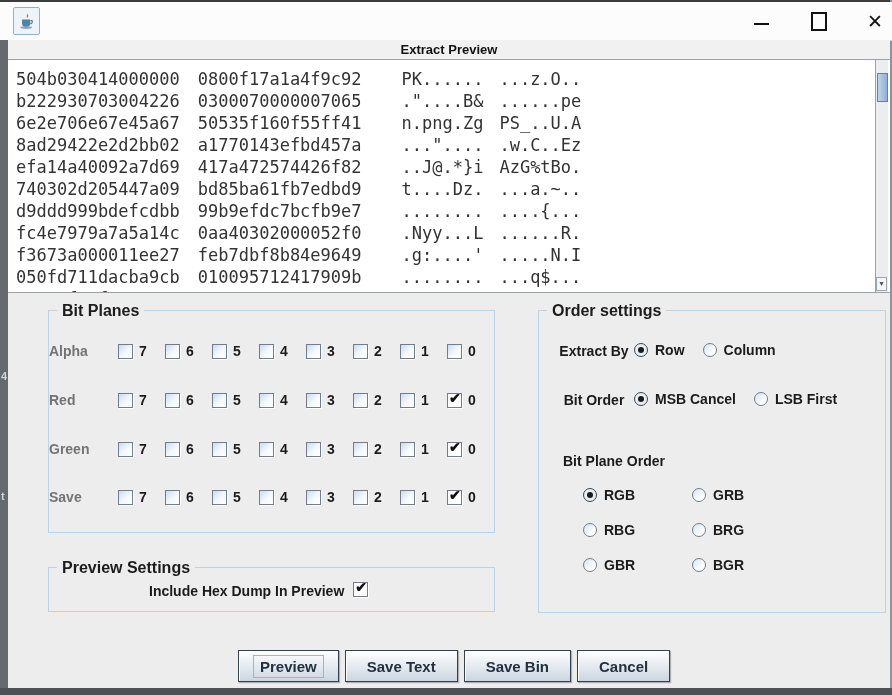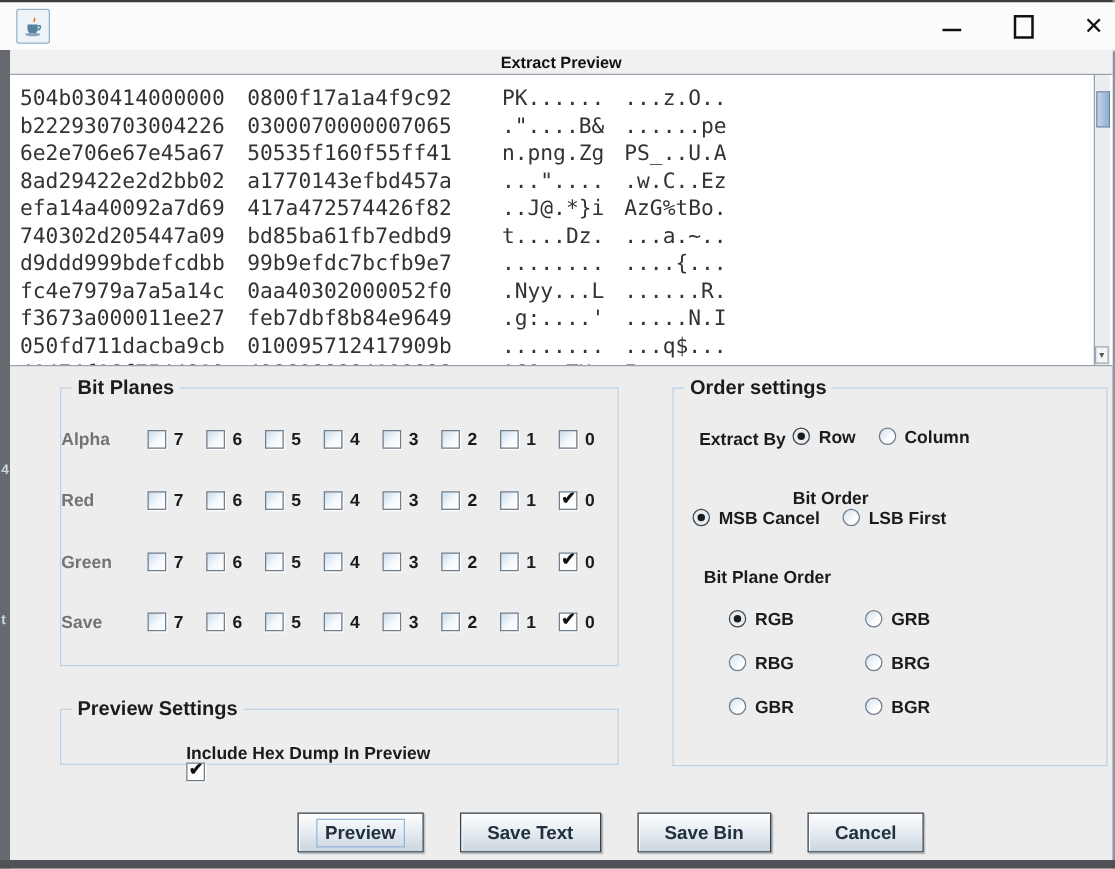--- a/index.html
+++ b/index.html
@@ -62,24 +62,24 @@
   .os-row{position:absolute;left:0;height:20px;display:flex;align-items:center;padding-left:15px;text-align:center;}
   .os-label{display:inline-block;width:80px;font-size:14px;font-weight:bold;color:#1b1b1b;}
   .opt{display:inline-flex;align-items:center;margin-right:18px;}
   .opt .rb{margin-right:7px;}
   .opt-label{font-size:14px;font-weight:bold;color:#1b1b1b;}
   .bpo-title{position:absolute;left:24px;top:142px;font-size:14px;font-weight:bold;color:#1b1b1b;}
   .bpo-grid{position:absolute;left:44px;top:176px;}
   .bpo-row{display:flex;height:35px;align-items:flex-start;gap:19px;}
   .bpo-row .opt{width:90px;margin-right:0;}
   
-  .ps-row{position:absolute;left:0;top:26px;width:100%;height:26px;display:flex;align-items:flex-start;padding-left:100px;box-sizing:border-box;flex-direction:column;}
+  .ps-row{position:absolute;left:0;top:10px;width:100%;height:26px;display:flex;align-items:center;padding-left:100px;box-sizing:border-box;}
   .ps-row .ps-label{font-size:14px;font-weight:bold;color:#1b1b1b;margin-right:9px;}
   
-  .buttons{position:absolute;left:238px;top:650px;height:44px;display:flex;gap:29px;}
+  .buttons{position:absolute;left:238px;top:650px;height:44px;display:flex;gap:6px;}
   .btn{height:32px;padding:0 14px;border:1px solid #33404d;background:linear-gradient(#ffffff,#e2e9ef 55%,#ccd6df);
        box-shadow:inset 1px 1px 0 #fff,1px 1px 1px rgba(0,0,0,.25);
        font-family:"Liberation Sans",sans-serif;font-size:15px;font-weight:bold;color:#22303f;cursor:default;}
   .btn-label{display:inline-block;padding:2px 6px;border:1px solid transparent;}
   .btn-label.focus{border:1px solid #93b7d8;}
 </style>
 </head>
 <body>
 
 <div class="screen">
@@ -282,21 +282,21 @@
       <span class="os-label">Extract By</span>
       <span id="extract-by-options"><span class="opt">
             <span class="rb sel"></span>
             <span class="opt-label">Row</span>
           </span><span class="opt">
             <span class="rb"></span>
             <span class="opt-label">Column</span>
           </span></span>
     </div>
 
-    <div class="os-row" style="top:79px;flex-direction:column;">
+    <div class="os-row" style="top:79px;">
       <span class="os-label">Bit Order</span>
       <span id="bit-order-options"><span class="opt">
             <span class="rb sel"></span>
             <span class="opt-label">MSB Cancel</span>
           </span><span class="opt">
             <span class="rb"></span>
             <span class="opt-label">LSB First</span>
           </span></span>
     </div>
 

